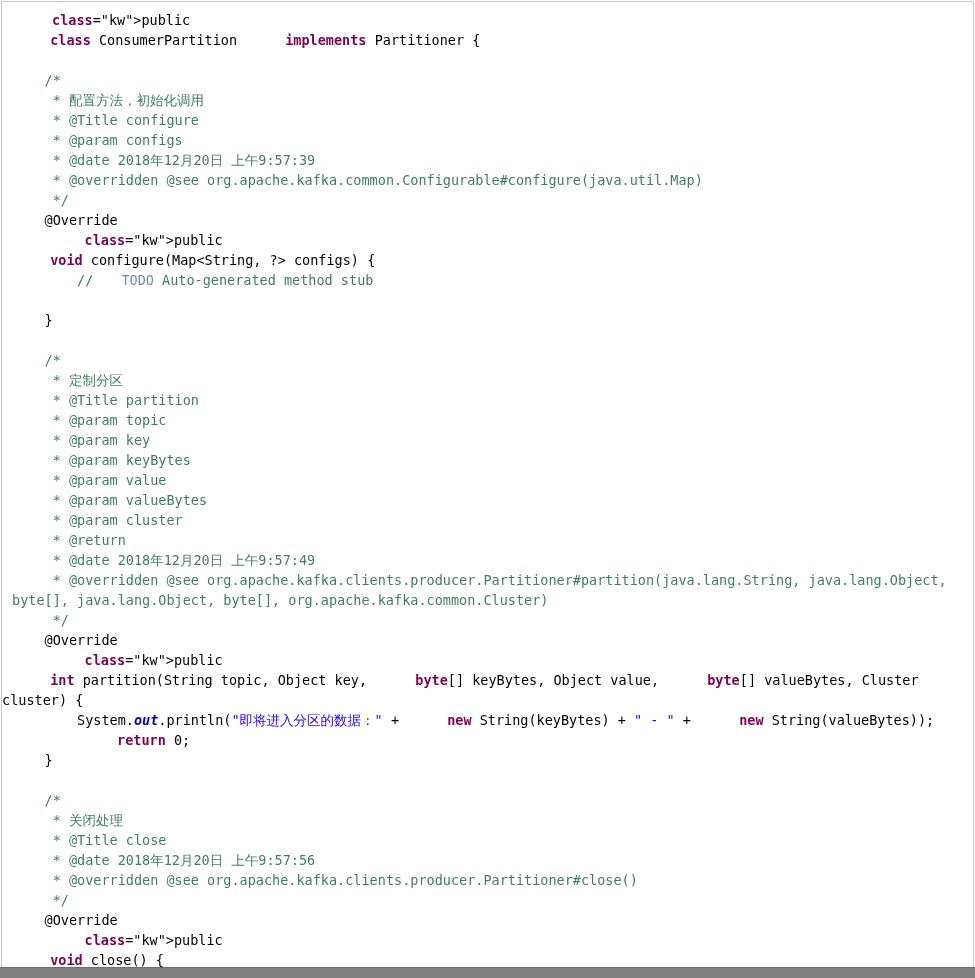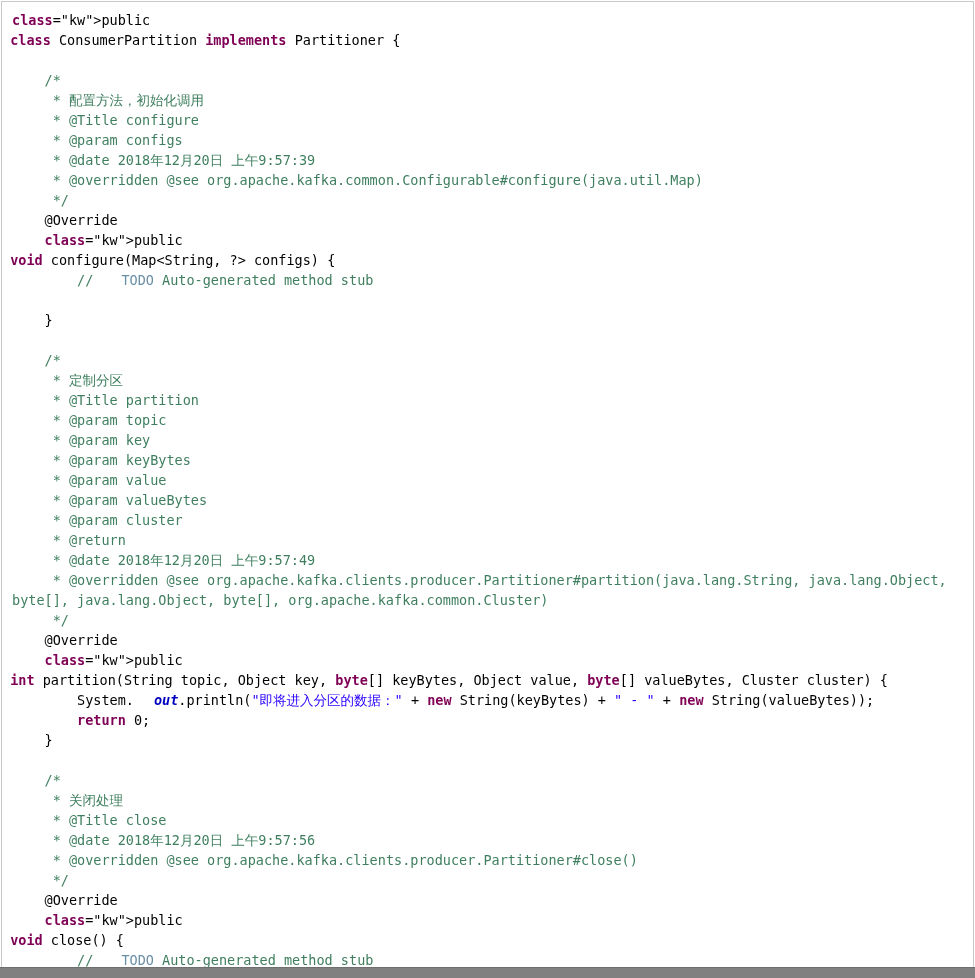--- a/index.html
+++ b/index.html
@@ -48,25 +48,25 @@
   }
 
   .ln {
     display: block;
     min-height: 20px;
     padding-left: 10px;
     padding-right: 6px;
   }
 
   
-  .kw   { color: #7f0055; font-weight: bold; }
+  .kw   { color: #7f0055; font-weight: bold; margin-left: 40px; }
   .cmt  { color: #3f7f5f; }
   .todo { color: #6a8fa8; font-weight: normal; margin-left: 20px; }
   .str  { color: #2a00ff; }
-  .fld  { color: #0000c0; font-weight: bold; font-style: italic; margin-left: 20px; }
+  .fld  { color: #0000c0; font-weight: bold; font-style: italic; }
 
   
   #hscrollbar {
     position: absolute;
     left: 0;
     bottom: 0;
     width: 975px;
     height: 10px;
     background: #808080;
     border-top: 1px solid #6e6e6e;

